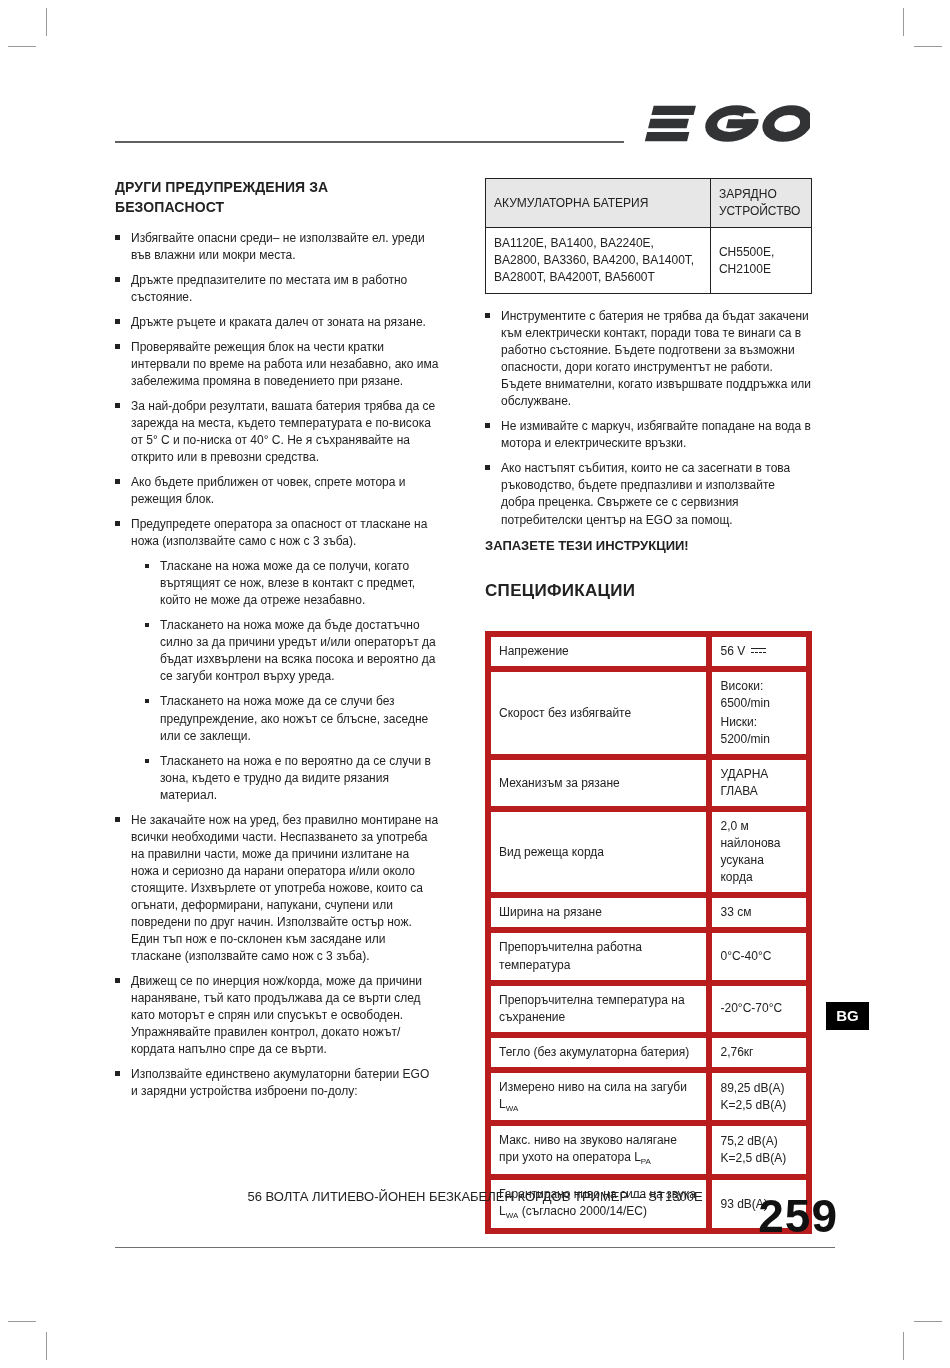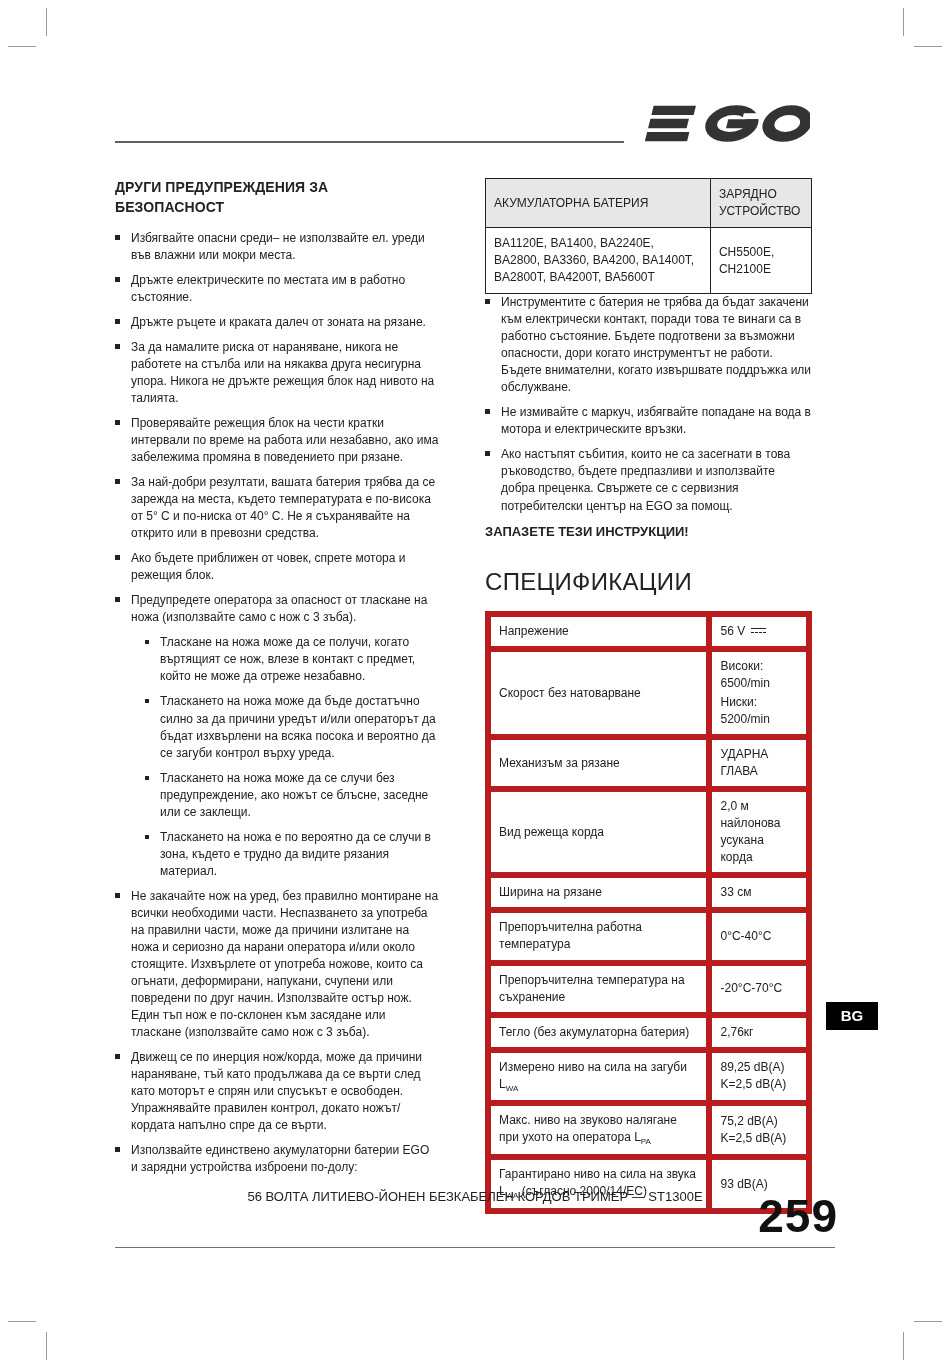--- a/index.html
+++ b/index.html
@@ -19,39 +19,39 @@
   h1.lh{font-size:14px;font-weight:bold;margin-bottom:12px;letter-spacing:.1px}
   .bullet{display:flex;margin-bottom:8px}
   .bm{flex:0 0 16px;padding-top:5px}
   .bm i{display:block;width:5px;height:5px;background:#222}
   .subwrap{margin-left:30px}
   .subwrap .bullet{margin-bottom:8px}
   .subwrap .bm{flex:0 0 15px;padding-top:6px}
   .subwrap .bm i{width:4px;height:4px}
   b{font-weight:normal}
   
-  .btable{border-collapse:collapse;width:100%;}
+  .btable{border-collapse:collapse;width:100%;margin-bottom:14px}
   .btable th,.btable td{border:1px solid #222;padding:7px 8px;text-align:left;vertical-align:middle;font-weight:normal;font-size:12px}
   .btable th{background:#e7e7e8;height:46px}
   .btable .c1{width:69%}
   
   .save{font-weight:bold;font-size:13px;}
-  .spech{font-size:24px;font-weight:normal;margin:24px 0 12px;letter-spacing:.3px}
+  .spech{font-size:17px;font-weight:bold;margin:24px 0 28px;letter-spacing:.3px}
   
   .stable{border-collapse:collapse;width:100%}
   .stable td{border:6px solid #b91c1c;padding:6px 8px;vertical-align:middle;font-size:12px}
   .stable .sl{width:69%}
   .vgap{margin-bottom:2px}
   sub{font-size:8px}
   
   .dc{display:inline-block;width:15px;margin-left:6px;vertical-align:2px}
   .dc .dl1{display:block;border-top:1.6px solid #222}
   .dc .dl2{display:block;margin-top:3px;border-top:1.6px dashed #222}
   
-  .badge{position:absolute;left:826px;top:1002px;width:52px;height:28px;background:#000;color:#fff;font-weight:bold;font-size:15px;display:flex;align-items:center;justify-content:center}
+  .badge{position:absolute;left:826px;top:1002px;width:43px;height:28px;background:#000;color:#fff;font-weight:bold;font-size:15px;display:flex;align-items:center;justify-content:center}
   .pnum{position:absolute;right:112px;top:1184px;font-size:46px;font-weight:bold;letter-spacing:1px;color:#111}
   .rule-bot{position:absolute;top:1247px;left:115px;width:720px;height:1px;background:#6f6f6f}
   .footer{position:absolute;top:1188px;left:115px;width:720px;text-align:center;font-size:13px;color:#222}
 </style>
 </head>
 <body>
 
 <div class="crop v" style="left:46px;top:8px"></div>
 <div class="crop h" style="left:8px;top:46px"></div>
 <div class="crop v" style="left:903px;top:8px"></div>
@@ -85,33 +85,27 @@
     <div class="bullet">
         <span class="bm">
           <i></i>
         </span>
         <p><b>Избягвайте опасни среди–</b><span> не използвайте ел. уреди във влажни или мокри места.</span></p>
       </div>
     <div class="bullet">
         <span class="bm">
           <i></i>
         </span>
-        <p><b>Дръжте електрическите по местата им в работно състояние.</b><span></span></p>
+        <p><b>Дръжте предпазителите по местата им в работно състояние.</b><span></span></p>
       </div>
     <div class="bullet">
         <span class="bm">
           <i></i>
         </span>
         <p><b>Дръжте ръцете и краката далеч от зоната на рязане.</b><span></span></p>
-      </div>
-    <div class="bullet">
-        <span class="bm">
-          <i></i>
-        </span>
-        <p><b>За да намалите риска от нараняване, никога не работете на стълба или на някаква друга несигурна упора. Никога не дръжте режещия блок над нивото на талията.</b><span></span></p>
       </div>
     <div class="bullet">
         <span class="bm">
           <i></i>
         </span>
         <p><b>Проверявайте режещия блок на чести кратки интервали по време на работа или незабавно, ако има забележима промяна в поведението при рязане.</b><span></span></p>
       </div>
     <div class="bullet">
         <span class="bm">
           <i></i>
@@ -216,21 +210,21 @@
 
     <h2 class="spech">СПЕЦИФИКАЦИИ</h2>
 
     <table class="stable">
       <tbody>
           <tr>
         <td class="sl">Напрежение</td>
         <td class="sv"><span>56 V</span><span class="dc"><span class="dl1"></span><span class="dl2"></span></span></td>
       </tr>
       <tr>
-        <td class="sl">Скорост без натоварване</td>
+        <td class="sl">Скорост без избягвайте</td>
         <td class="sv">
               <div class="vgap">Високи: 6500/min</div>
               <div>Ниски: 5200/min</div>
             </td>
       </tr>
       <tr>
         <td class="sl">Механизъм за рязане</td>
         <td class="sv">УДАРНА ГЛАВА</td>
       </tr>
       <tr>

